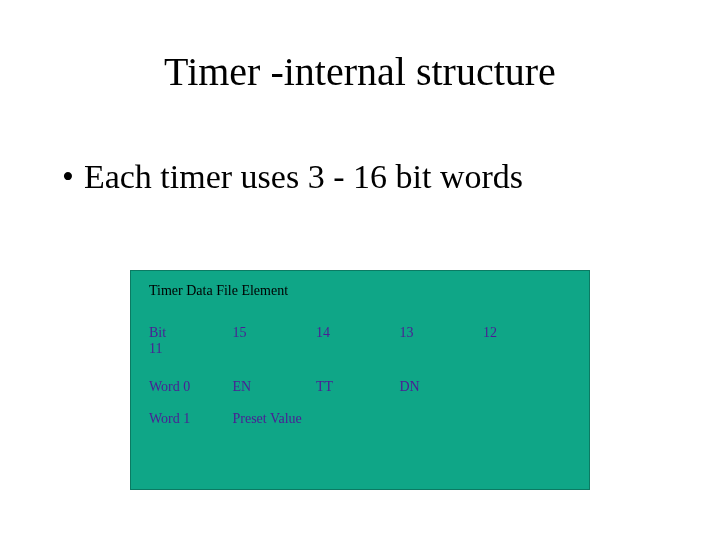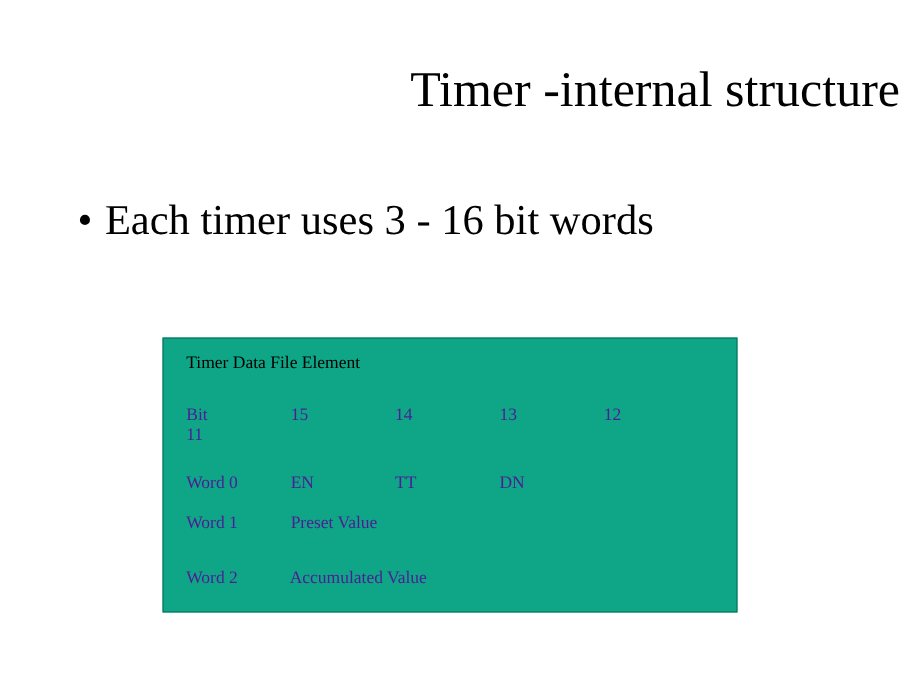--- a/index.html
+++ b/index.html
@@ -15,21 +15,21 @@
     width: 720px;
     height: 540px;
     position: relative;
     box-sizing: border-box;
   }
   .title {
     position: absolute;
     top: 48px;
     left: 0;
     width: 720px;
-    text-align: right;
+    text-align: center;
     font-size: 40px;
   }
   .bullet {
     position: absolute;
     top: 158px;
     left: 62px;
     font-size: 34px;
   }
   .bullet .dot {
     margin-right: 10px;
@@ -93,19 +93,15 @@
       <span class="c">EN</span>
       <span class="c">TT</span>
       <span class="c">DN</span>
     </div>
 
     <div class="row" style="top:140px">
       <span class="c">Word 1</span>
       <span>Preset Value</span>
     </div>
 
-    <div class="row" style="top:184px">
-      <span class="c">Word 2</span>
-      <span>Accumulated Value</span>
-    </div>
   </div>
 
 </div>
 
 </body></html>

